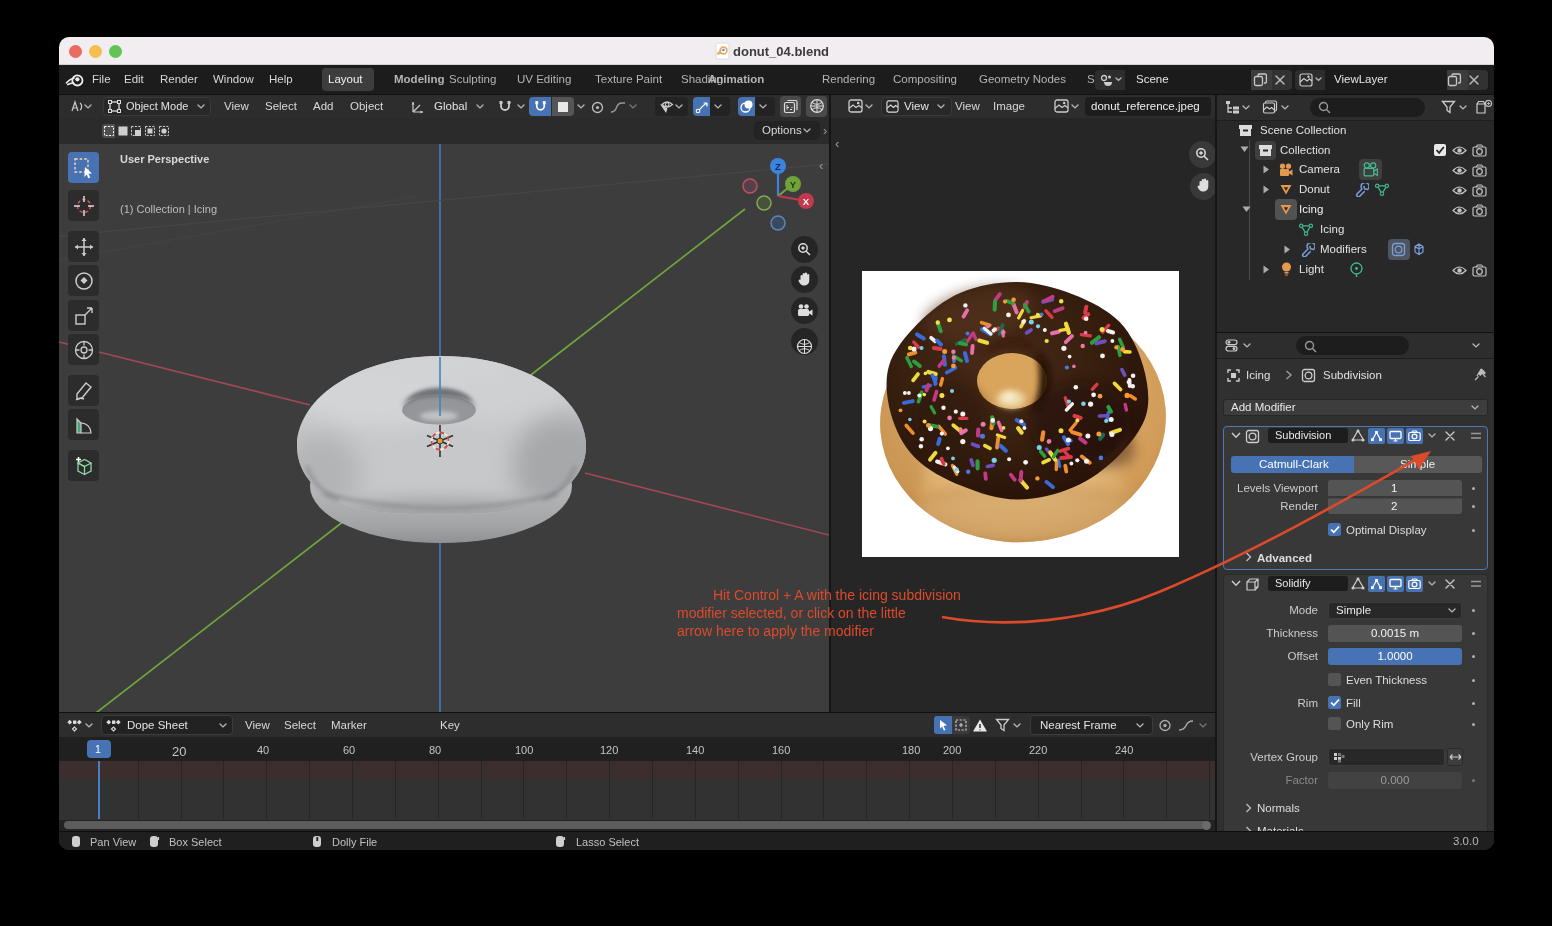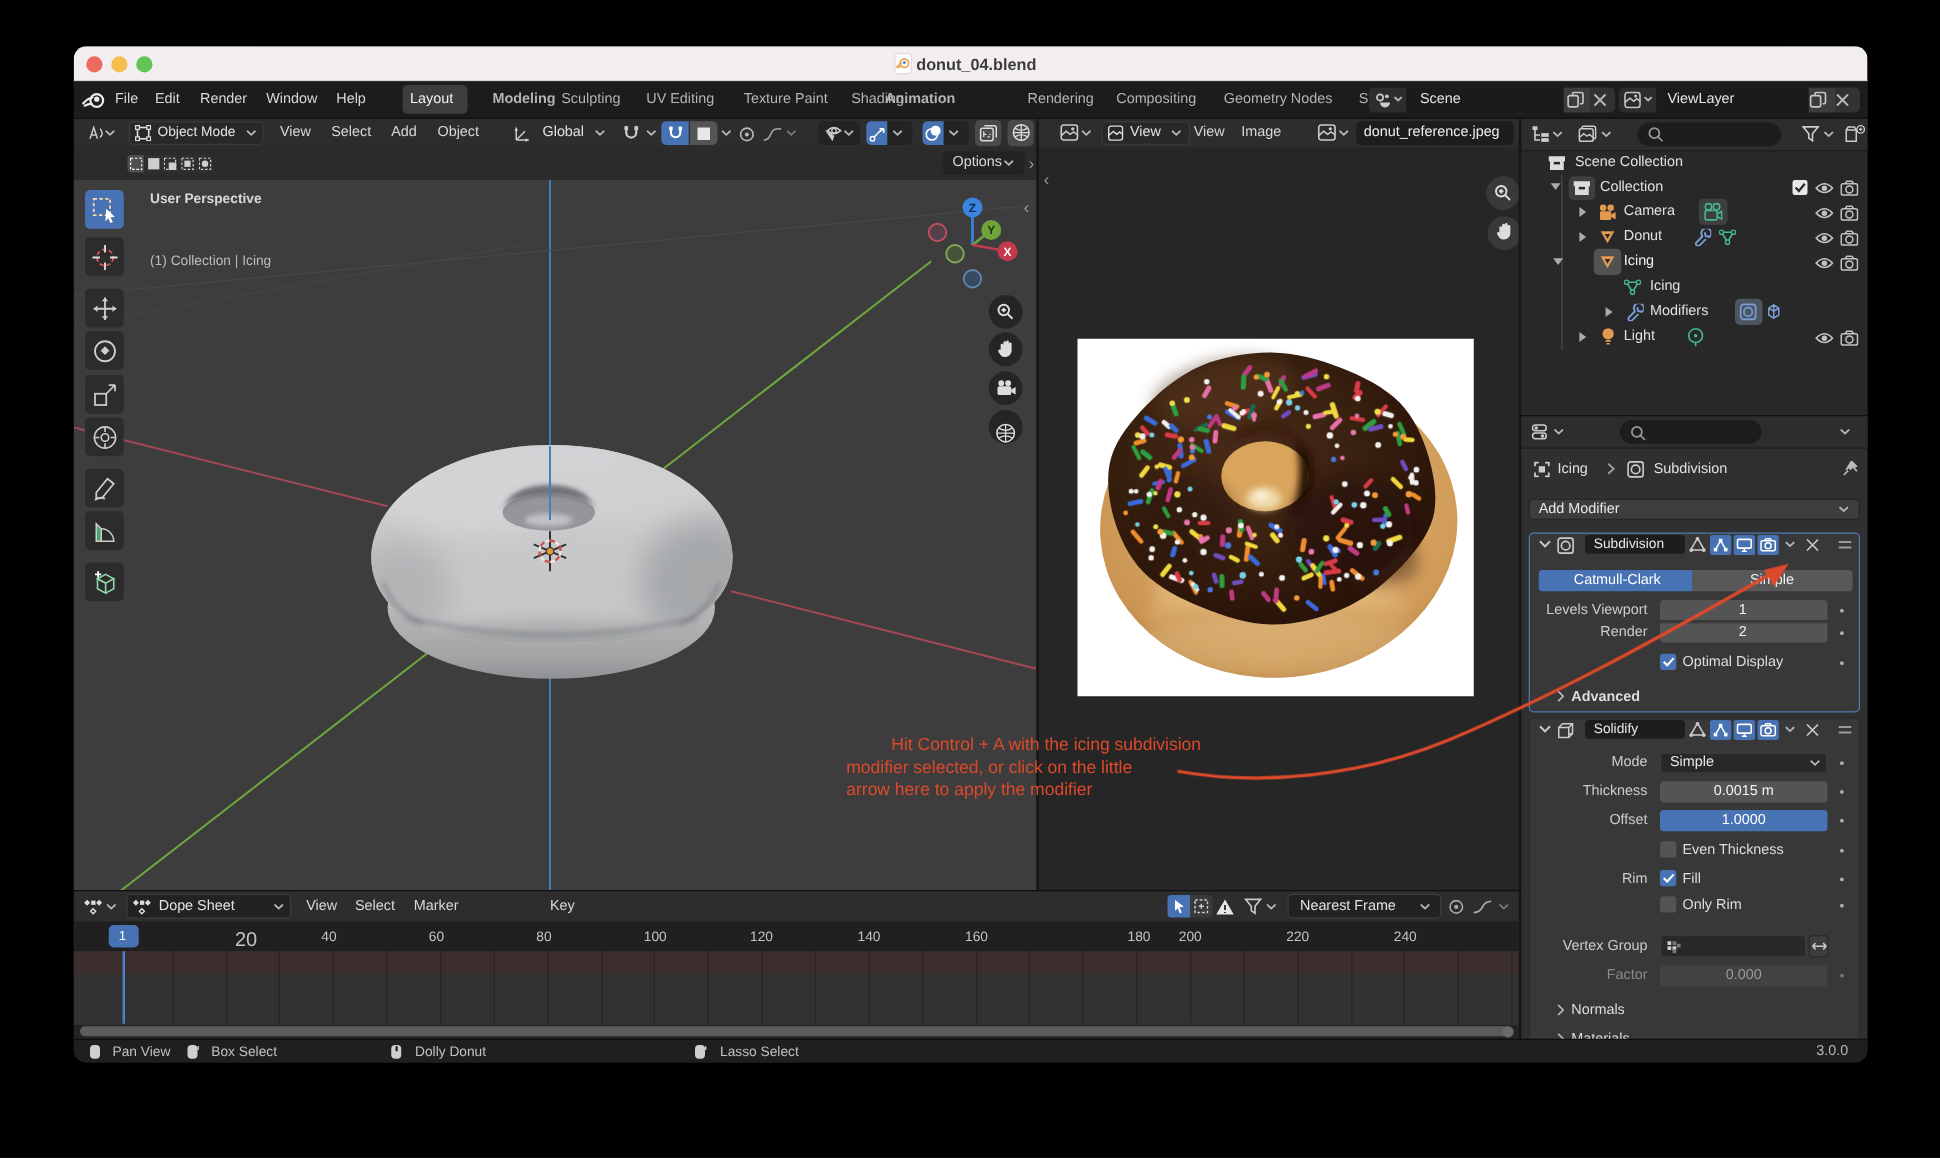--- a/index.html
+++ b/index.html
@@ -1135,21 +1135,21 @@
       <circle cx="7" cy="6.5" r="5" fill="none" stroke="#aaa" stroke-width="1.3"></circle>
       <circle cx="7" cy="6.5" r="1.7" fill="#aaa"></circle>
     </svg>
 <svg class="abs" style="left:1119px;top:682px" width="17" height="13">
       <path d="M1 11 Q6 11 8 6.5 T15 2" stroke="#aaa" stroke-width="1.4" fill="none"></path>
     </svg>
 <svg class="abs" style="left:1140px;top:686px" width="8" height="6">
       <path d="M1 1 L4.0 3.9 L7 1" stroke="#777" stroke-width="1.4" fill="none" stroke-linecap="round"></path>
     </svg>
 <div class="abs" style="left:0px;top:700px;width:1156px;height:24px;background:#202020;"></div>
-<div class="abs" style="left:113px;top:707px;font-size:16px;color:#c4c4c4;font-weight:normal;white-space:nowrap;margin-left:16px;">20</div>
+<div class="abs" style="left:113px;top:707px;font-size:13px;color:#c4c4c4;font-weight:normal;white-space:nowrap;">20</div>
 <div class="abs" style="left:198px;top:707px;font-size:11px;color:#c4c4c4;font-weight:normal;white-space:nowrap;">40</div>
 <div class="abs" style="left:284px;top:707px;font-size:11px;color:#c4c4c4;font-weight:normal;white-space:nowrap;">60</div>
 <div class="abs" style="left:370px;top:707px;font-size:11px;color:#c4c4c4;font-weight:normal;white-space:nowrap;">80</div>
 <div class="abs" style="left:456px;top:707px;font-size:11px;color:#c4c4c4;font-weight:normal;white-space:nowrap;">100</div>
 <div class="abs" style="left:541px;top:707px;font-size:11px;color:#c4c4c4;font-weight:normal;white-space:nowrap;">120</div>
 <div class="abs" style="left:627px;top:707px;font-size:11px;color:#c4c4c4;font-weight:normal;white-space:nowrap;">140</div>
 <div class="abs" style="left:713px;top:707px;font-size:11px;color:#c4c4c4;font-weight:normal;white-space:nowrap;">160</div>
 <div class="abs" style="left:799px;top:707px;font-size:11px;color:#c4c4c4;font-weight:normal;white-space:nowrap;margin-left:44px;">180</div>
 <div class="abs" style="left:884px;top:707px;font-size:11px;color:#c4c4c4;font-weight:normal;white-space:nowrap;">200</div>
 <div class="abs" style="left:970px;top:707px;font-size:11px;color:#c4c4c4;font-weight:normal;white-space:nowrap;">220</div>
@@ -1197,21 +1197,21 @@
           <rect x="2" y="1" width="8" height="11" rx="3.2" fill="#cfcfcf"></rect>
 
           <path d="M10.5 2 v3" stroke="#cfcfcf" stroke-width="1.2" fill="none"></path>
         </svg>
 <div class="abs" style="left:110px;top:799px;font-size:11px;color:#c0c0c0;font-weight:normal;white-space:nowrap;">Box Select</div>
 <svg class="abs" style="left:252px;top:798px" width="13" height="13" viewBox="0 0 13 13">
           <rect x="2" y="1" width="8" height="11" rx="3.2" fill="#cfcfcf"></rect>
           <rect x="5.4" y="2" width="1.8" height="4" fill="#1f1f1f"></rect>
 
         </svg>
-<div class="abs" style="left:273px;top:799px;font-size:11px;color:#c0c0c0;font-weight:normal;white-space:nowrap;">Dolly Donut</div>
+<div class="abs" style="left:273px;top:799px;font-size:11px;color:#c0c0c0;font-weight:normal;white-space:nowrap;">Dolly File</div>
 <svg class="abs" style="left:495px;top:798px" width="13" height="13" viewBox="0 0 13 13">
           <rect x="2" y="1" width="8" height="11" rx="3.2" fill="#cfcfcf"></rect>
 
           <path d="M10.5 2 v3" stroke="#cfcfcf" stroke-width="1.2" fill="none"></path>
         </svg>
 <div class="abs" style="left:517px;top:799px;font-size:11px;color:#c0c0c0;font-weight:normal;white-space:nowrap;">Lasso Select</div>
 <div class="abs" style="left:1394px;top:798px;font-size:11.5px;color:#b5b5b5;font-weight:normal;white-space:nowrap;">3.0.0</div>
 <div class="abs" style="left:770px;top:58px;width:2px;height:618px;background:#161616;"></div>
 <div class="abs" style="left:1156px;top:58px;width:2px;height:737px;background:#161616;"></div>
 <div class="abs" style="left:0px;top:57px;width:1435px;height:1px;background:#101010;"></div>

